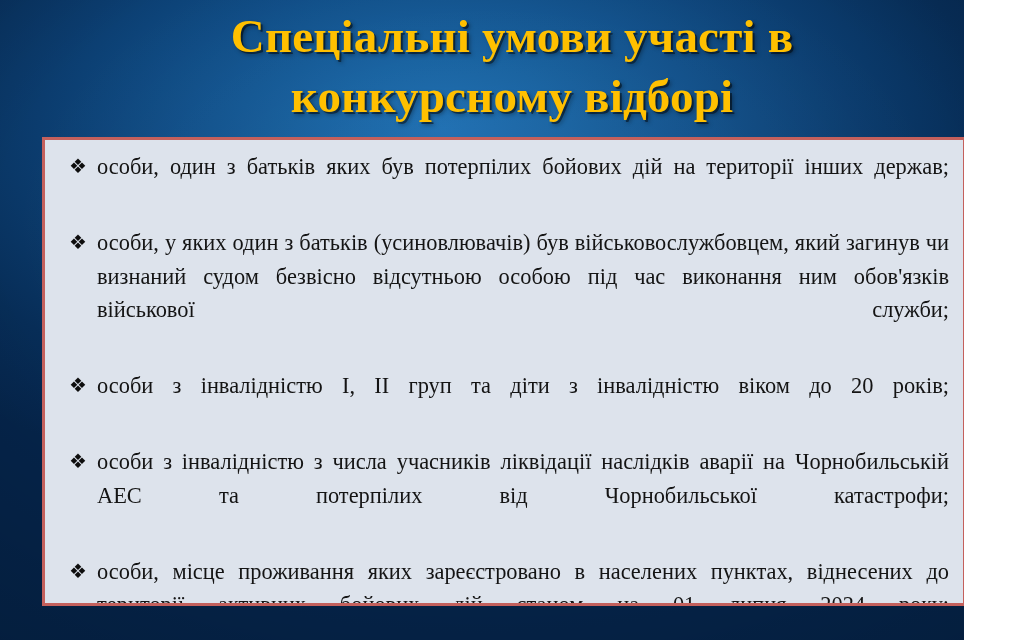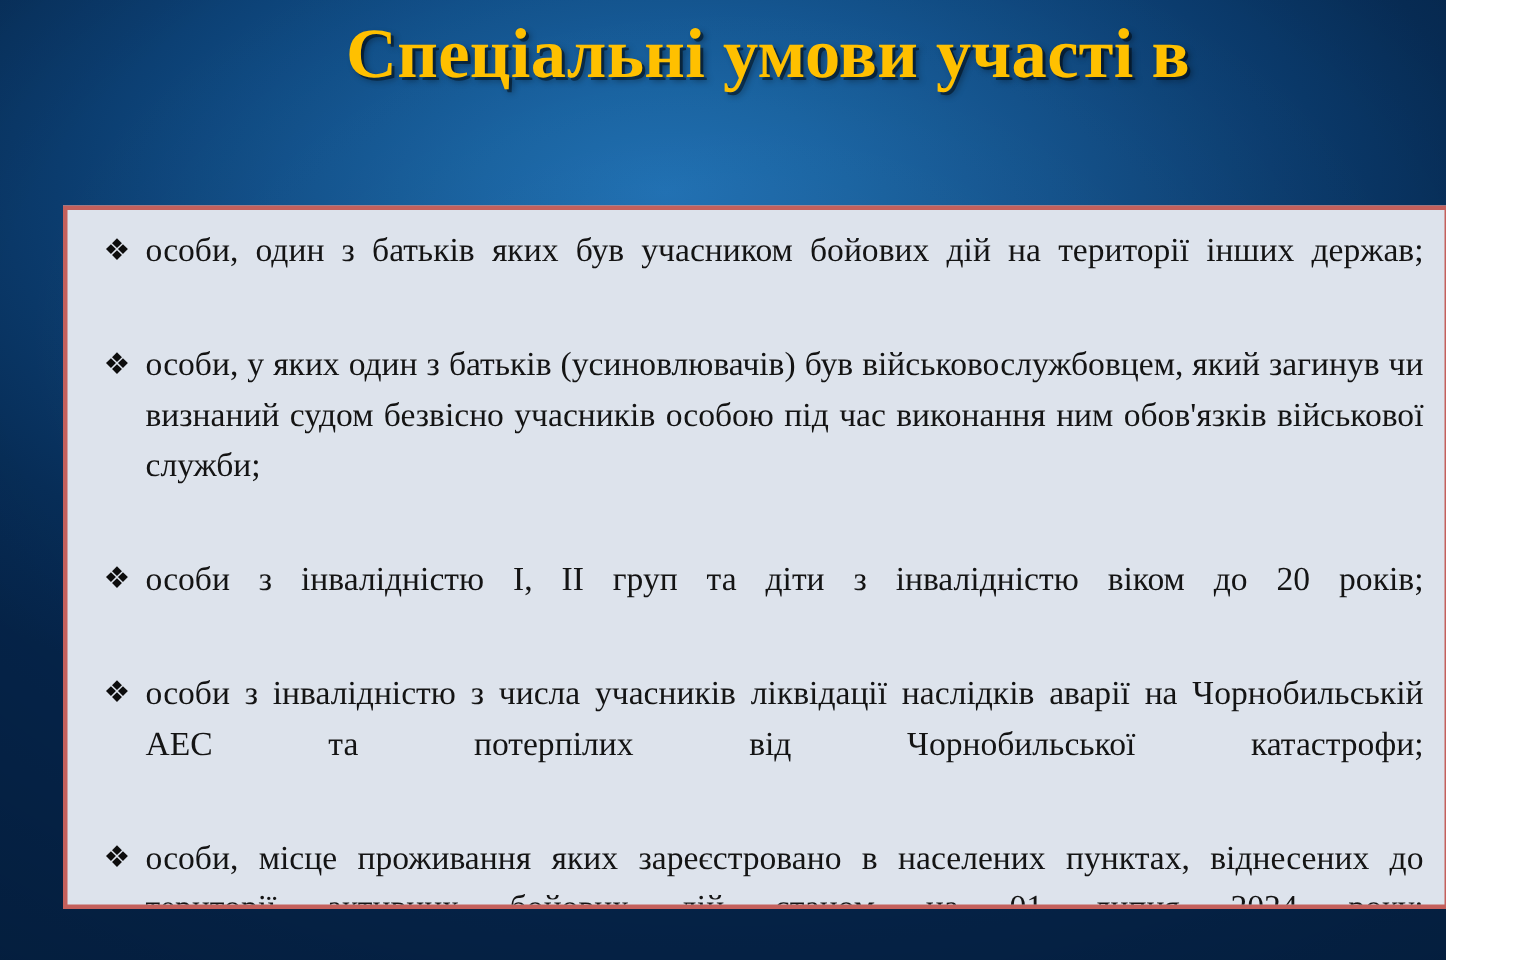--- a/index.html
+++ b/index.html
@@ -125,33 +125,34 @@
     width: 100%;
   }
 </style>
 </head>
 <body>
 
 <div id="slide">
 
   <div id="title-block">
     <span class="title-line">Спеціальні умови участі в</span>
+    <span class="title-line">конкурсному відборі</span>
   </div>
 
   <div id="content-panel">
     <ul class="bullet-list">
 
       <li class="bullet-item">
         <span class="bullet-marker">❖</span>
-        <span class="bullet-text">особи, один з батьків яких був учасником бойових дій на території інших держав;</span>
+        <span class="bullet-text">особи, один з батьків яких був потерпілих бойових дій на території інших держав;</span>
       </li>
 
       <li class="bullet-item">
         <span class="bullet-marker">❖</span>
-        <span class="bullet-text">особи, у яких один з батьків (усиновлювачів) був військовослужбовцем, який загинув чи визнаний судом безвісно учасників особою під час виконання ним обов'язків військової служби;</span>
+        <span class="bullet-text">особи, у яких один з батьків (усиновлювачів) був військовослужбовцем, який загинув чи визнаний судом безвісно відсутньою особою під час виконання ним обов'язків військової служби;</span>
       </li>
 
       <li class="bullet-item">
         <span class="bullet-marker">❖</span>
         <span class="bullet-text">особи з інвалідністю I, II груп та діти з інвалідністю віком до 20 років;</span>
       </li>
 
       <li class="bullet-item">
         <span class="bullet-marker">❖</span>
         <span class="bullet-text">особи з інвалідністю з числа учасників ліквідації наслідків аварії на Чорнобильській АЕС та потерпілих від Чорнобильської катастрофи;</span>

